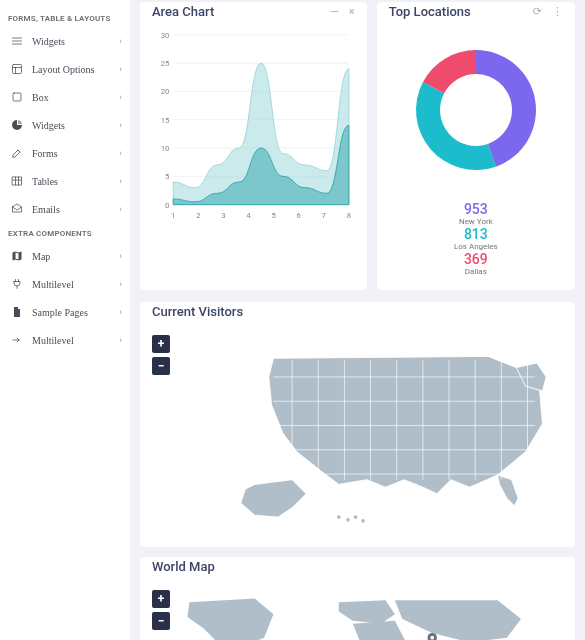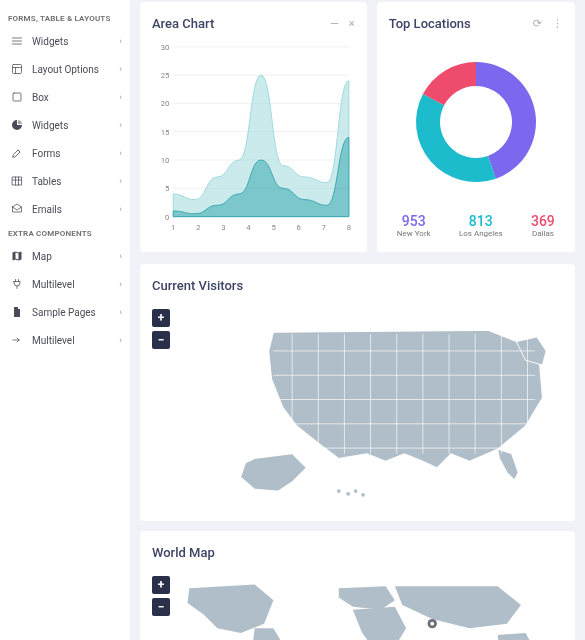--- a/index.html
+++ b/index.html
@@ -28,49 +28,49 @@
   text-transform: uppercase;
 }
 .nav-item {
   display: flex;
   align-items: center;
   padding: 8px 8px;
   cursor: pointer;
   color: #4b4b5a;
 }
 .nav-icon { width: 18px; display: inline-flex; justify-content: center; color: #4b4b5a; }
-.nav-label { flex: 1; font-size: 10px; margin-left: 6px; }
+.nav-label { flex: 1; font-size: 10px; margin-left: 6px; font-family: Liberation Serif, serif; }
 .nav-chev { font-size: 9px; color: #9a9a9a; }
 .content {
   flex: 1;
   padding: 0 10px 10px;
   overflow: hidden;
 }
 .row { display: flex; gap: 10px; }
 .card {
   background: #fff;
   border-radius: 4px;
   margin-top: 2px;
   margin-bottom: 10px;
   flex: 1;
   min-width: 0;
 }
 .card-header {
   display: flex;
   align-items: center;
   justify-content: space-between;
-  padding: 14px 12px 6px;
+  padding: 2px 12px 6px;
 }
 .card-title { font-size: 13px; font-weight: 500; color: #3d4465; }
 .card-tools { display: flex; gap: 10px; color: #aaa; font-size: 11px; }
 .card-tool { cursor: pointer; }
 .area-chart-body { padding: 4px 12px 14px; }
 .donut-body { padding: 6px 0 14px; }
 .donut-wrap { display: flex; justify-content: center; padding: 4px 0 10px; }
-.locations-row { display: flex; justify-content: space-around; padding: 6px 6px 0; }
+.locations-row { display: flex; justify-content: space-around; padding: 6px 6px 0; flex-direction: column; }
 .loc { text-align: center; }
 .loc-val { font-size: 14px; font-weight: 500; }
 .loc-name { font-size: 8px; color: #777; margin-top: 0; }
 .map-card { }
 .map-body { padding: 8px 12px 14px; position: relative; }
 .zoom-ctrl { position: absolute; left: 12px; top: 10px; display: flex; flex-direction: column; gap: 4px; }
 .zoom-btn {
   width: 18px; height: 18px;
   background: #2a2f4a;
   color: #fff;

